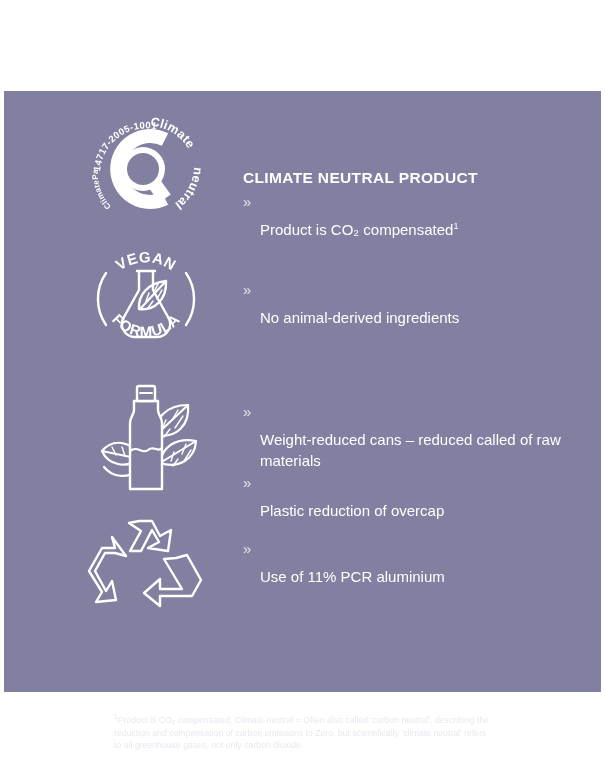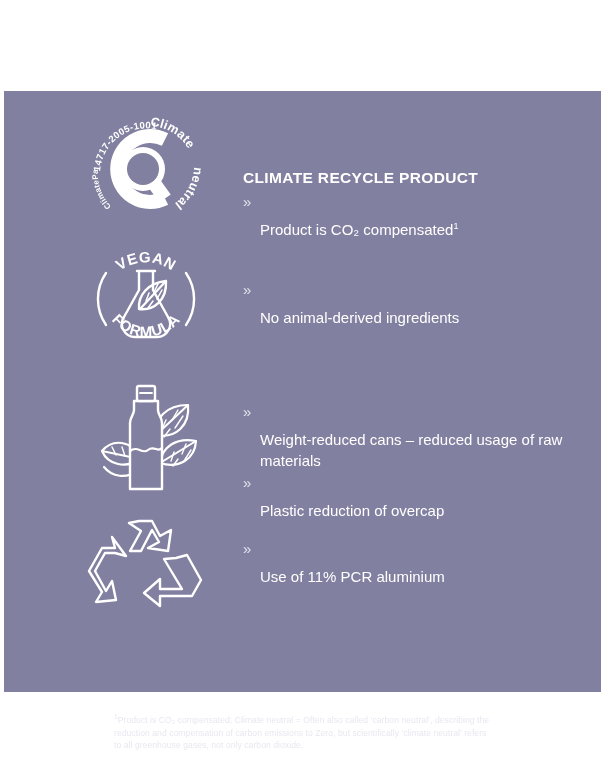--- a/index.html
+++ b/index.html
@@ -132,21 +132,21 @@
           <text class="arc-text" style="font-size:12.5px;letter-spacing:0.2px;">
             <textPath href="#cp-inner-top" startOffset="2%">Climate</textPath>
           </text>
           <text class="arc-text" style="font-size:12.5px;letter-spacing:0.2px;">
             <textPath href="#cp-inner-bot" startOffset="3%">neutral</textPath>
           </text>
         </svg>
       </div>
 
       <div class="text-slot" style="top:55px;">
-        <div class="feat-title">CLIMATE RECYCLE PRODUCT</div>
+        <div class="feat-title">CLIMATE NEUTRAL PRODUCT</div>
         <div class="bullet">
           <span class="guil">»</span>
           <span class="btext"><span>Product is CO₂ compensated</span><sup>1</sup></span>
         </div>
       </div>
     </div>
 
     <div class="feature" style="top:146px;height:124px;">
 
       <div class="icon-slot" style="top:0px;height:124px;">
@@ -206,21 +206,21 @@
           <rect x="55" y="15" width="18" height="15" rx="2" fill="#8280a0" stroke="#ffffff" stroke-width="2.4"></rect>
           <path d="M 58,22 L 70,22" fill="none" stroke="#ffffff" stroke-width="1.8" stroke-linecap="round"></path>
 
           <path d="M 48,80 c 8,-6 12,4 18,-1 c 6,-5 10,3 14,-2" fill="none" stroke="#ffffff" stroke-width="2.2" stroke-linecap="round"></path>
         </svg>
       </div>
 
       <div class="text-slot" style="top:30px;">
         <div class="bullet">
           <span class="guil">»</span>
-          <span class="btext">Weight-reduced cans – reduced usage of raw materials</span>
+          <span class="btext">Weight-reduced cans – reduced called of raw materials</span>
         </div>
         <div class="bullet">
           <span class="guil">»</span>
           <span class="btext">Plastic reduction of overcap</span>
         </div>
       </div>
     </div>
 
     <div class="feature" style="top:418px;height:110px;">
 

